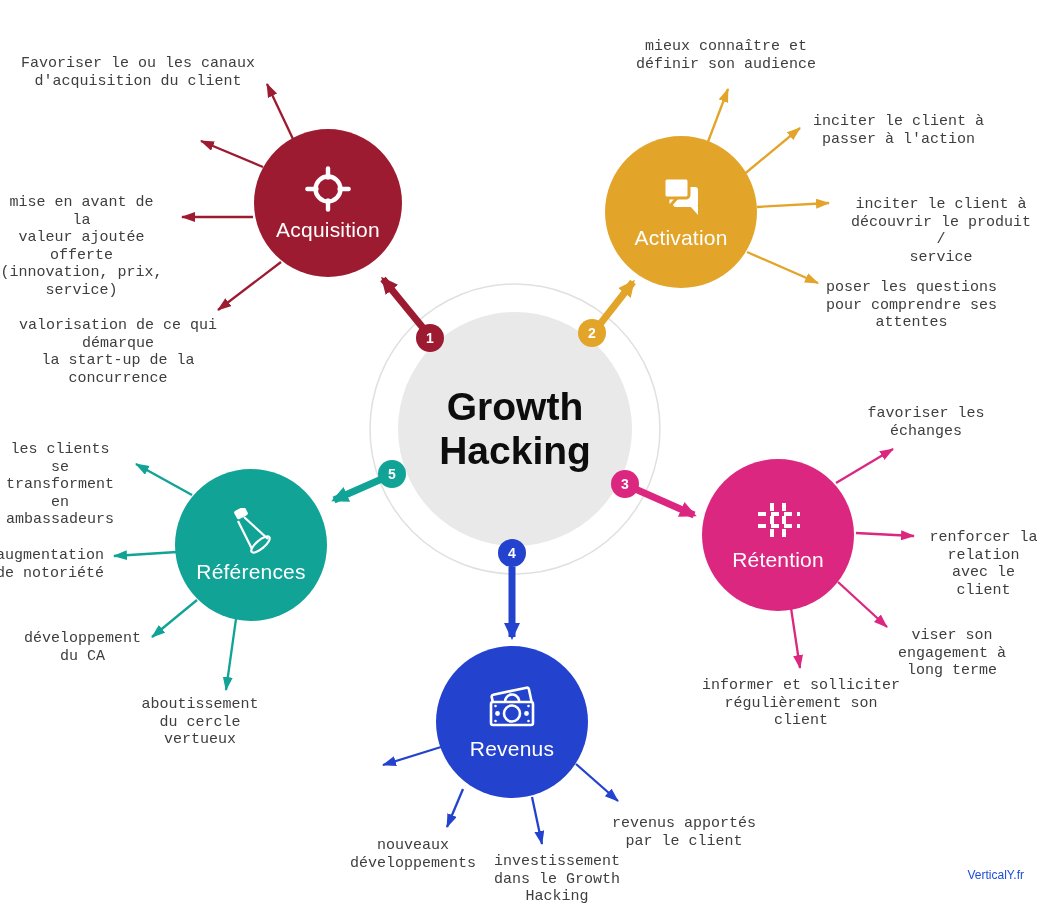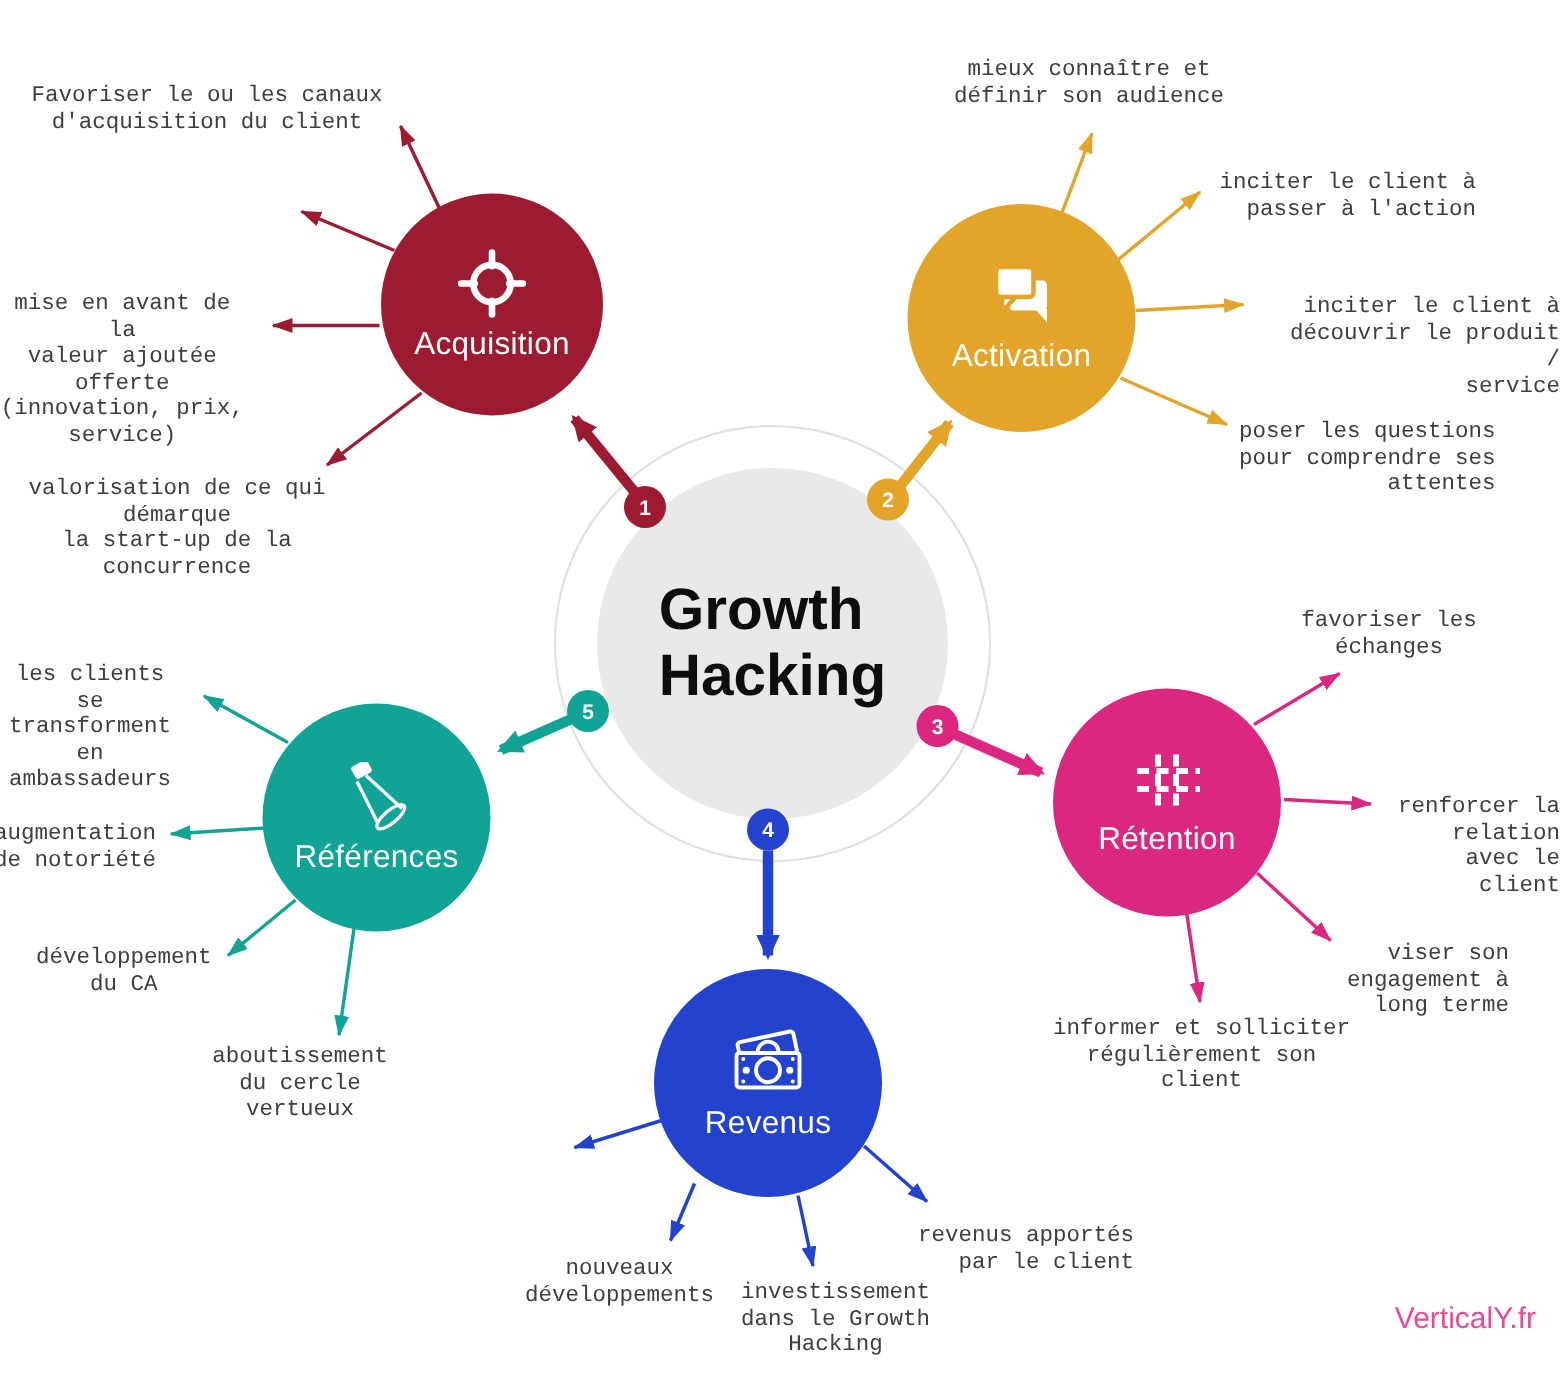--- a/index.html
+++ b/index.html
@@ -11,34 +11,34 @@
         align-items:center;justify-content:center;color:#fff;}
   .node-label{font-size:21px;line-height:1;margin-top:7px;letter-spacing:.2px;}
   #node-acquisition{left:254px;top:129px;width:148px;height:148px;background:#9C1B31;}
   #node-activation{left:605px;top:136px;width:152px;height:152px;background:#E3A42A;}
   #node-retention{left:702px;top:459px;width:152px;height:152px;background:#DB2780;align-items:center;}
   #node-revenus{left:436px;top:646px;width:152px;height:152px;background:#2342CD;}
   #node-references{left:175px;top:469px;width:152px;height:152px;background:#10A396;}
   
   .center-circle{position:absolute;left:398px;top:312px;width:234px;height:234px;
         border-radius:50%;background:#E9E9E9;display:flex;align-items:center;justify-content:center;}
-  .center-title{margin:0;font-size:39px;font-weight:700;color:#0d0d0d;
+  .center-title{margin:0;font-size:39px;font-weight:700;color:#0d0d0d;text-align:center;
         white-space:pre-line;line-height:1.12;}
   
   .badge{position:absolute;width:28px;height:28px;border-radius:50%;color:#fff;
         font-size:14px;font-weight:700;display:flex;align-items:center;justify-content:center;}
   #badge-1{left:416px;top:324px;background:#9C1B31;}
   #badge-2{left:578px;top:319px;background:#E3A42A;}
   #badge-3{left:611px;top:470px;background:#DB2780;}
   #badge-4{left:498px;top:539px;background:#2342CD;}
   #badge-5{left:378px;top:460px;background:#10A396;}
   
   .note{position:absolute;font-size:15px;line-height:17.5px;color:#3E3E3E;white-space:pre-line;font-family:Liberation Mono, monospace;}
-  .r{text-align:center;} .l{text-align:right;} .c{text-align:center;width:200px;}
-  .watermark{position:absolute;right:16px;top:868px;font-size:20px;color:#ec4899;}
+  .r{text-align:center;} .l{text-align:center;} .c{text-align:center;width:200px;}
+  .watermark{position:absolute;right:16px;top:868px;font-size:12px;color:#1d4ed8;}
 </style>
 </head>
 <body>
 
 <div class="stage">
 
   <svg class="layer" width="1040" height="921" viewBox="0 0 1040 921">
     <defs>
       <marker id="t-red" markerUnits="userSpaceOnUse" markerWidth="16" markerHeight="12" refX="13" refY="5" orient="auto">
           <polygon points="0,0 14,5 0,10" fill="#9C1B31"></polygon>

